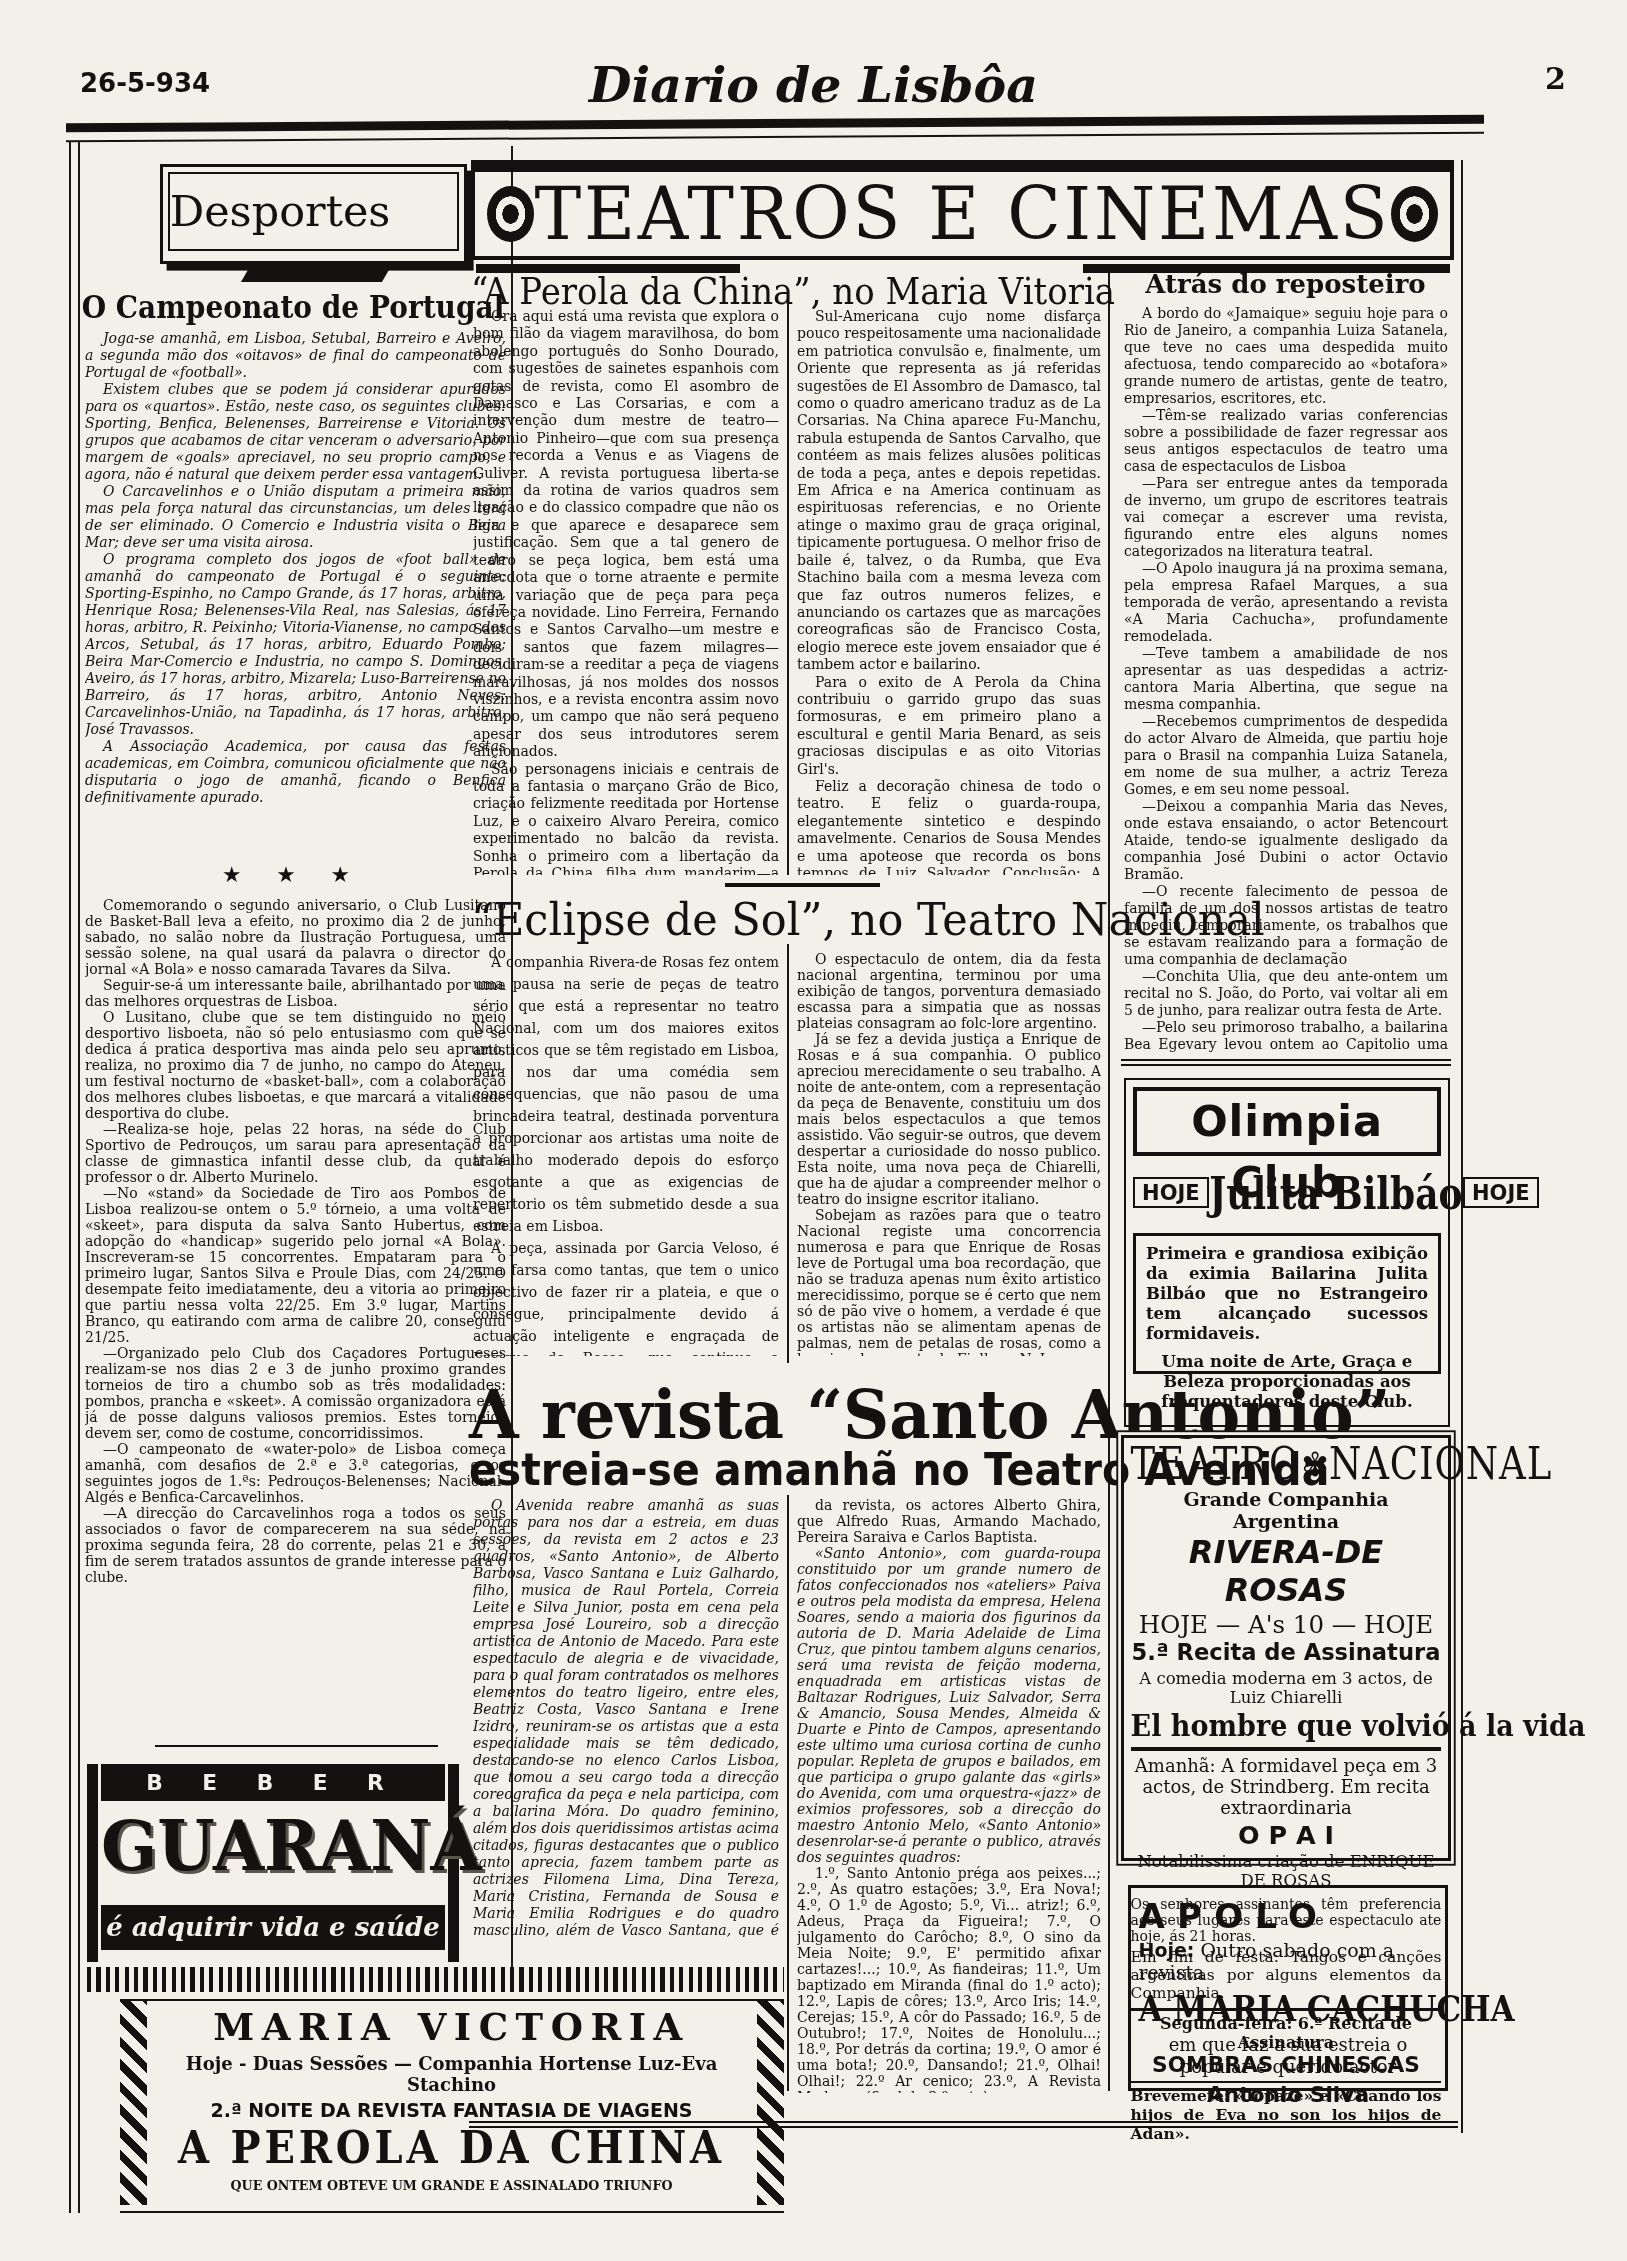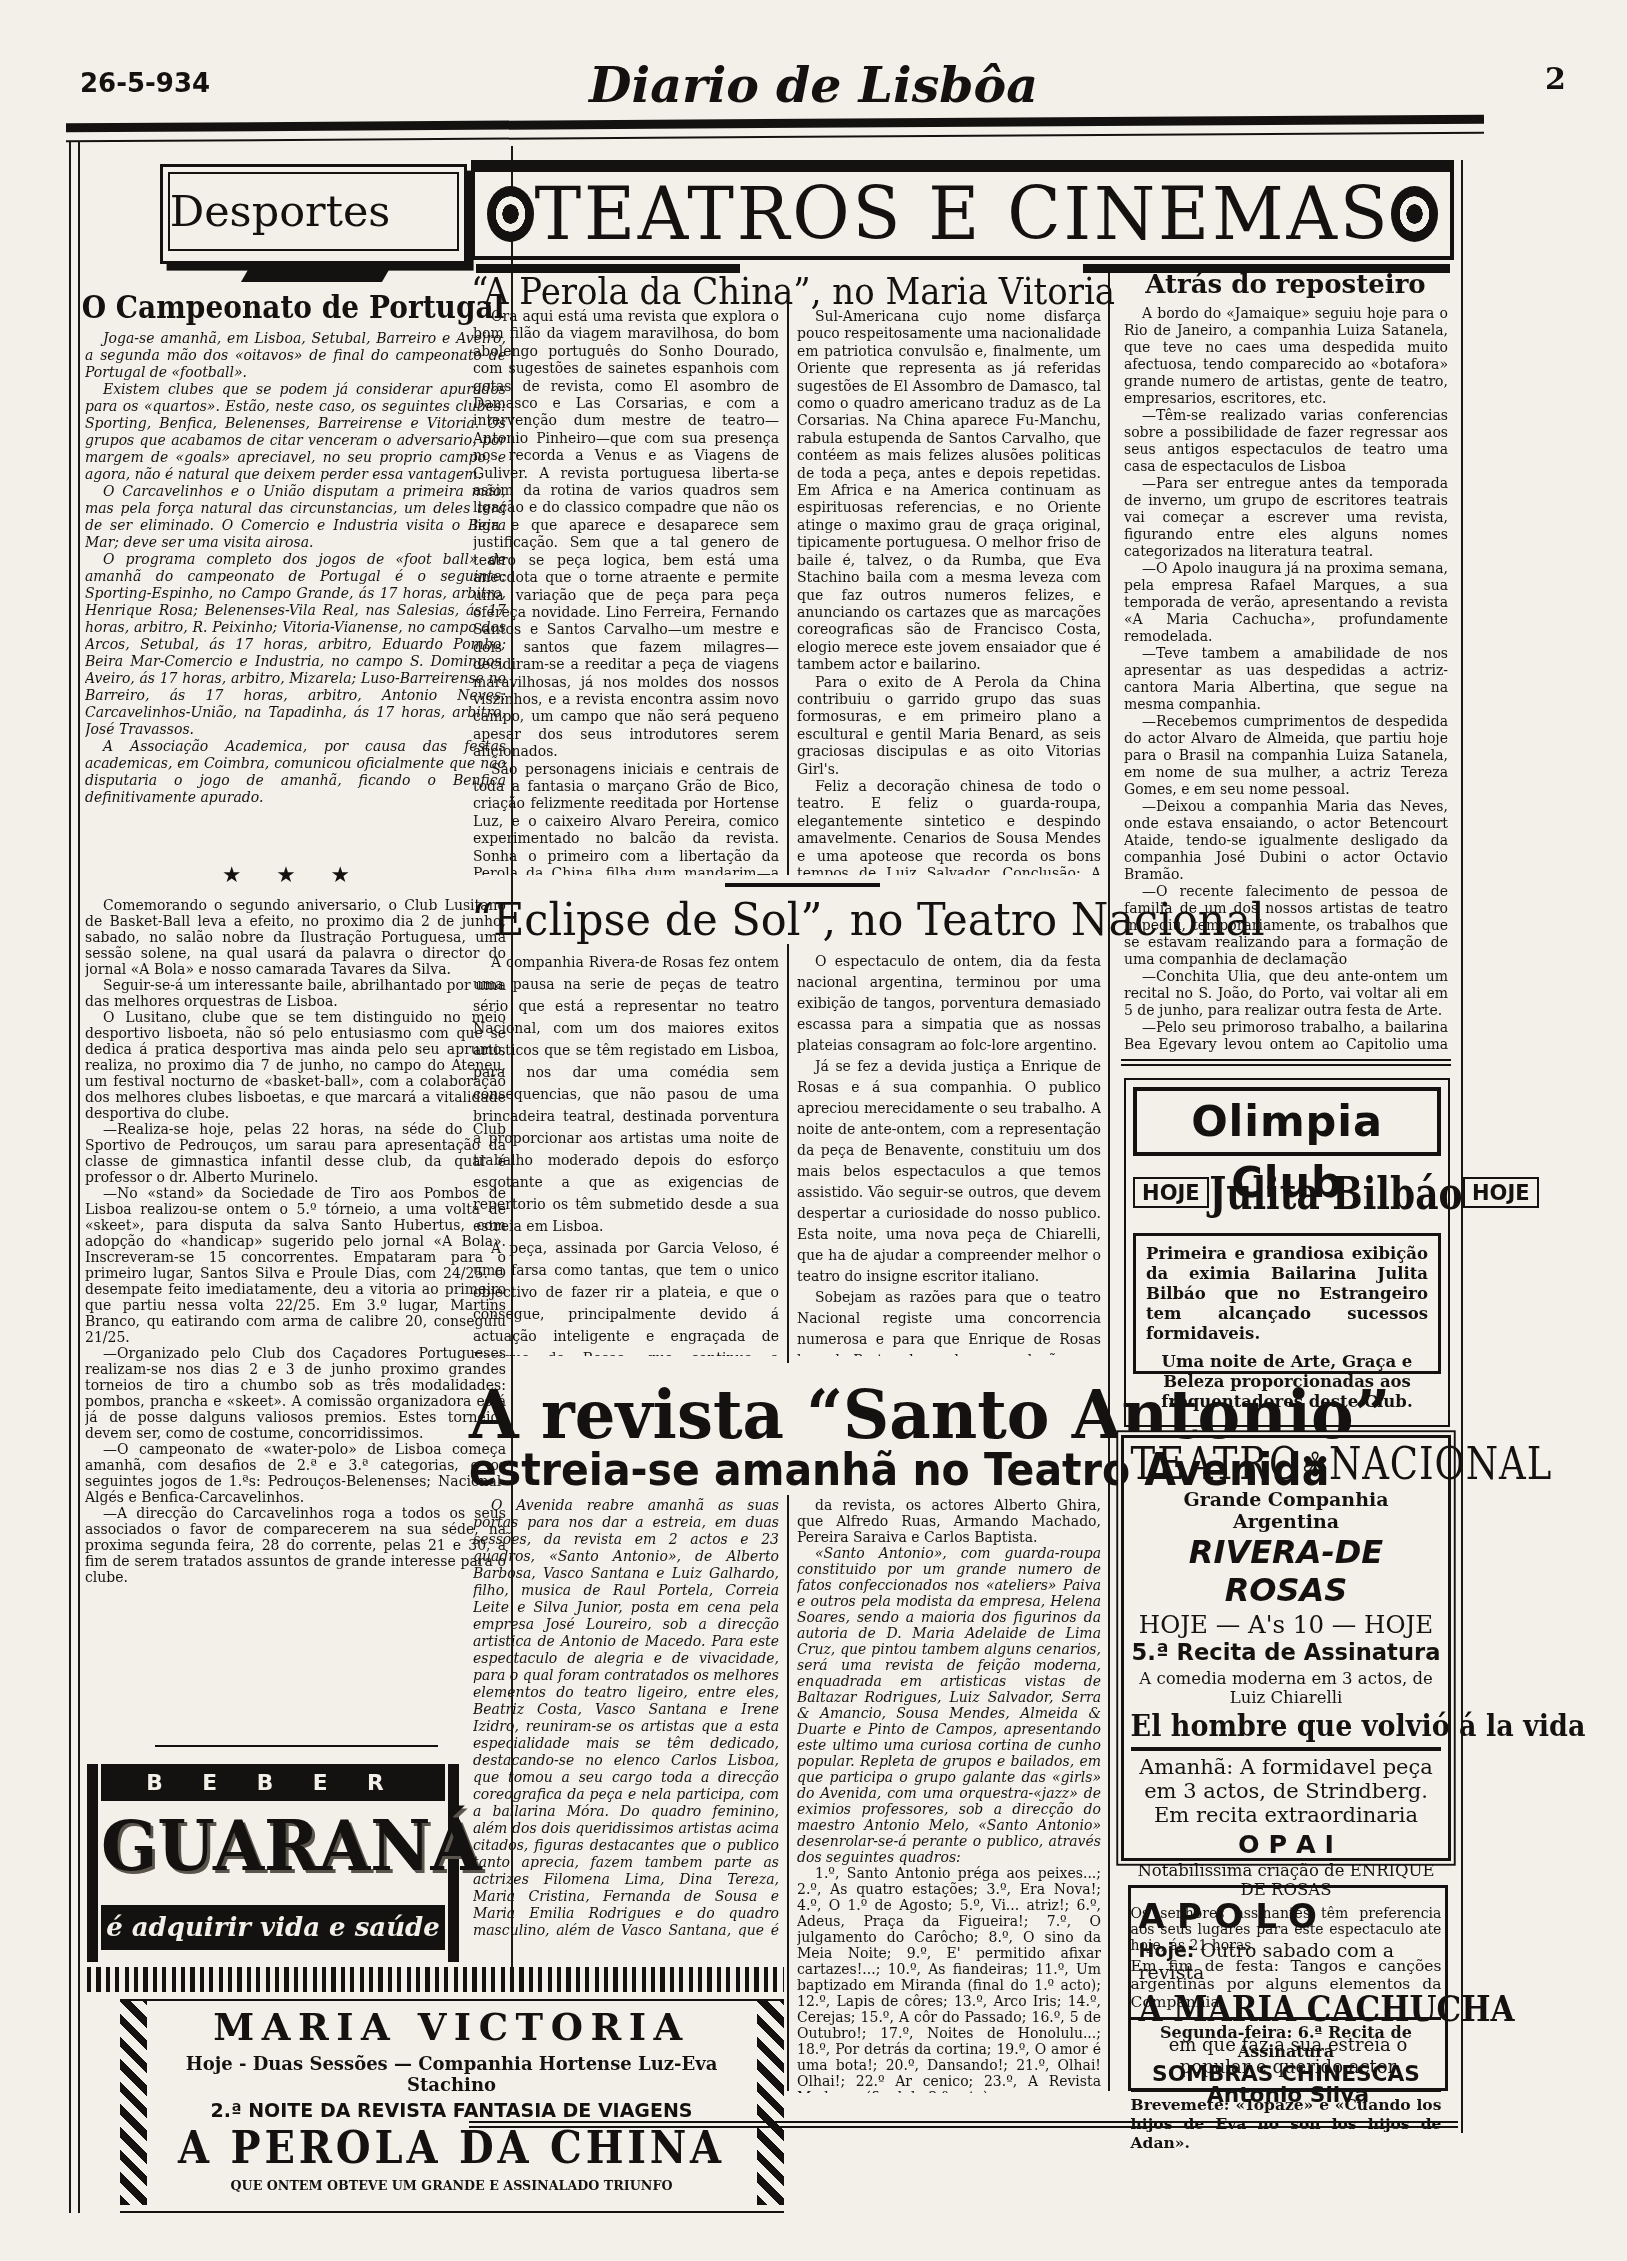--- a/index.html
+++ b/index.html
@@ -133,21 +133,21 @@
 </div>
 
 <div class="abs rule" style="left:725px;top:883px;width:155px;height:4.2px;"></div>
 <div class="abs center" style="left:471px;top:894px;width:633px;font-size:43px;white-space:nowrap;transform:scaleY(1.05);">“Eclipse de Sol”, no Teatro Nacional</div>
 
 <div class="abs col" style="left:473px;top:951px;width:306px;height:405px;font-size:14px;line-height:22px;">
   <p>A companhia Rivera-de Rosas fez ontem uma pausa na serie de peças de teatro sério que está a representar no teatro Nacional, com um dos maiores exitos artisticos que se têm registado em Lisboa, para nos dar uma comédia sem consequencias, que não pasou de uma brincadeira teatral, destinada porventura a proporcionar aos artistas uma noite de trabalho moderado depois do esforço esgotante a que as exigencias de repertorio os têm submetido desde a sua estreia em Lisboa.</p>
   <p>A peça, assinada por Garcia Veloso, é uma farsa como tantas, que tem o unico objectivo de fazer rir a plateia, e que o consegue, principalmente devido á actuação inteligente e engraçada de Enrique de Rosas, que continua a surpreender-nos com as diversas modalidades do seu talento histrionico, revelando-se ontem um excelente actor-comico, duma fantasia exuberante e duma naturalidade de processos inexcedivel.</p>
 
 </div>
-<div class="abs col" style="left:797px;top:951px;width:304px;height:405px;font-size:14px;line-height:21px;">
+<div class="abs col" style="left:797px;top:951px;width:304px;height:405px;font-size:14px;line-height:16px;">
   <p>O espectaculo de ontem, dia da festa nacional argentina, terminou por uma exibição de tangos, porventura demasiado escassa para a simpatia que as nossas plateias consagram ao folc-lore argentino.</p>
   <p>Já se fez a devida justiça a Enrique de Rosas e á sua companhia. O publico apreciou merecidamente o seu trabalho. A noite de ante-ontem, com a representação da peça de Benavente, constituiu um dos mais belos espectaculos a que temos assistido. Vão seguir-se outros, que devem despertar a curiosidade do nosso publico. Esta noite, uma nova peça de Chiarelli, que ha de ajudar a compreender melhor o teatro do insigne escritor italiano.</p>
   <p>Sobejam as razões para que o teatro Nacional registe uma concorrencia numerosa e para que Enrique de Rosas leve de Portugal uma boa recordação, que não se traduza apenas num êxito artistico merecidissimo, porque se é certo que nem só de pão vive o homem, a verdade é que os artistas não se alimentam apenas de palmas, nem de petalas de rosas, como a heroina dum conto de Fialho.—N. L.</p>
 </div>
 
 <div class="abs dbl" style="left:1121px;top:1059px;width:330px;"></div>
 <div class="abs" style="left:1124px;top:1078px;width:326px;height:349px;border:2.8px solid #141210;box-sizing:border-box;padding:6.6px;">
   <div class="boxed center" style="height:61px;">
     <span style="font-size:43px;font-weight:bold;line-height:61px;font-family:'DejaVu Sans',sans-serif;letter-spacing:0.9px;">Olimpia Club</span>
   </div>
@@ -182,21 +182,21 @@
     <span style="font-size:33px;">✾</span>
     <span style="font-size:37px;transform:scaleY(1.2);letter-spacing:0.9px;">NACIONAL</span>
   </div>
   <div style="font-size:19px;font-weight:bold;margin-top:2.8px;">Grande Companhia Argentina</div>
   <div style="font-size:32px;font-weight:bold;font-style:italic;font-family:'DejaVu Sans',sans-serif;margin-top:0.9px;">RIVERA-DE  ROSAS</div>
   <div style="font-size:24.5px;margin-top:0.9px;">HOJE — A's 10 — HOJE</div>
   <div style="font-size:22.6px;font-weight:bold;font-family:'DejaVu Sans',sans-serif;">5.ª Recita de Assinatura</div>
   <div style="font-size:16.5px;margin-top:3.8px;">A comedia moderna em 3 actos, de Luiz Chiarelli</div>
   <div style="font-size:27px;font-weight:bold;margin-top:2.8px;white-space:nowrap;transform:scaleY(1.1);">El hombre que volvió á la vida</div>
   <div class="rule" style="height:3.3px;margin:6.6px 0 4.7px;"></div>
-  <div style="font-size:21px;">Amanhã: A formidavel peça em 3 actos, de Strindberg. Em recita extraordinaria</div>
+  <div style="font-size:18px;">Amanhã: A formidavel peça em 3 actos, de Strindberg. Em recita extraordinaria</div>
   <div style="font-size:25.4px;font-weight:bold;font-family:'DejaVu Sans',sans-serif;margin-top:1.9px;">O P A I</div>
   <div style="font-size:16.5px;margin-top:1.9px;">Notabilissima criação de ENRIQUE DE ROSAS</div>
   <div style="font-size:14px;text-align:justify;margin-top:6px;">Os senhores assinantes têm preferencia aos seus lugares para este espectaculo ate hoje, ás 21 horas.</div>
   <div style="font-size:15.5px;text-align:justify;margin-top:3.8px;">Em fim de festa: Tangos e canções argentinas por alguns elementos da Companhia.</div>
   <div class="rule" style="height:2.8px;margin:5.7px 0 3.8px;"></div>
   <div style="font-size:16px;font-weight:bold;">Segunda-feira: 6.ª Recita de Assinatura</div>
   <div style="font-size:21.7px;font-weight:bold;font-family:'DejaVu Sans',sans-serif;">SOMBRAS CHINESCAS</div>
   <div class="rule" style="height:2.4px;margin:3.8px 0 2.8px;"></div>
   <div style="font-size:15.5px;font-weight:bold;text-align:justify;">Brevemete: «Topaze» e «Cuando los hijos de Eva no son los hijos de Adan».</div>
 </div>

